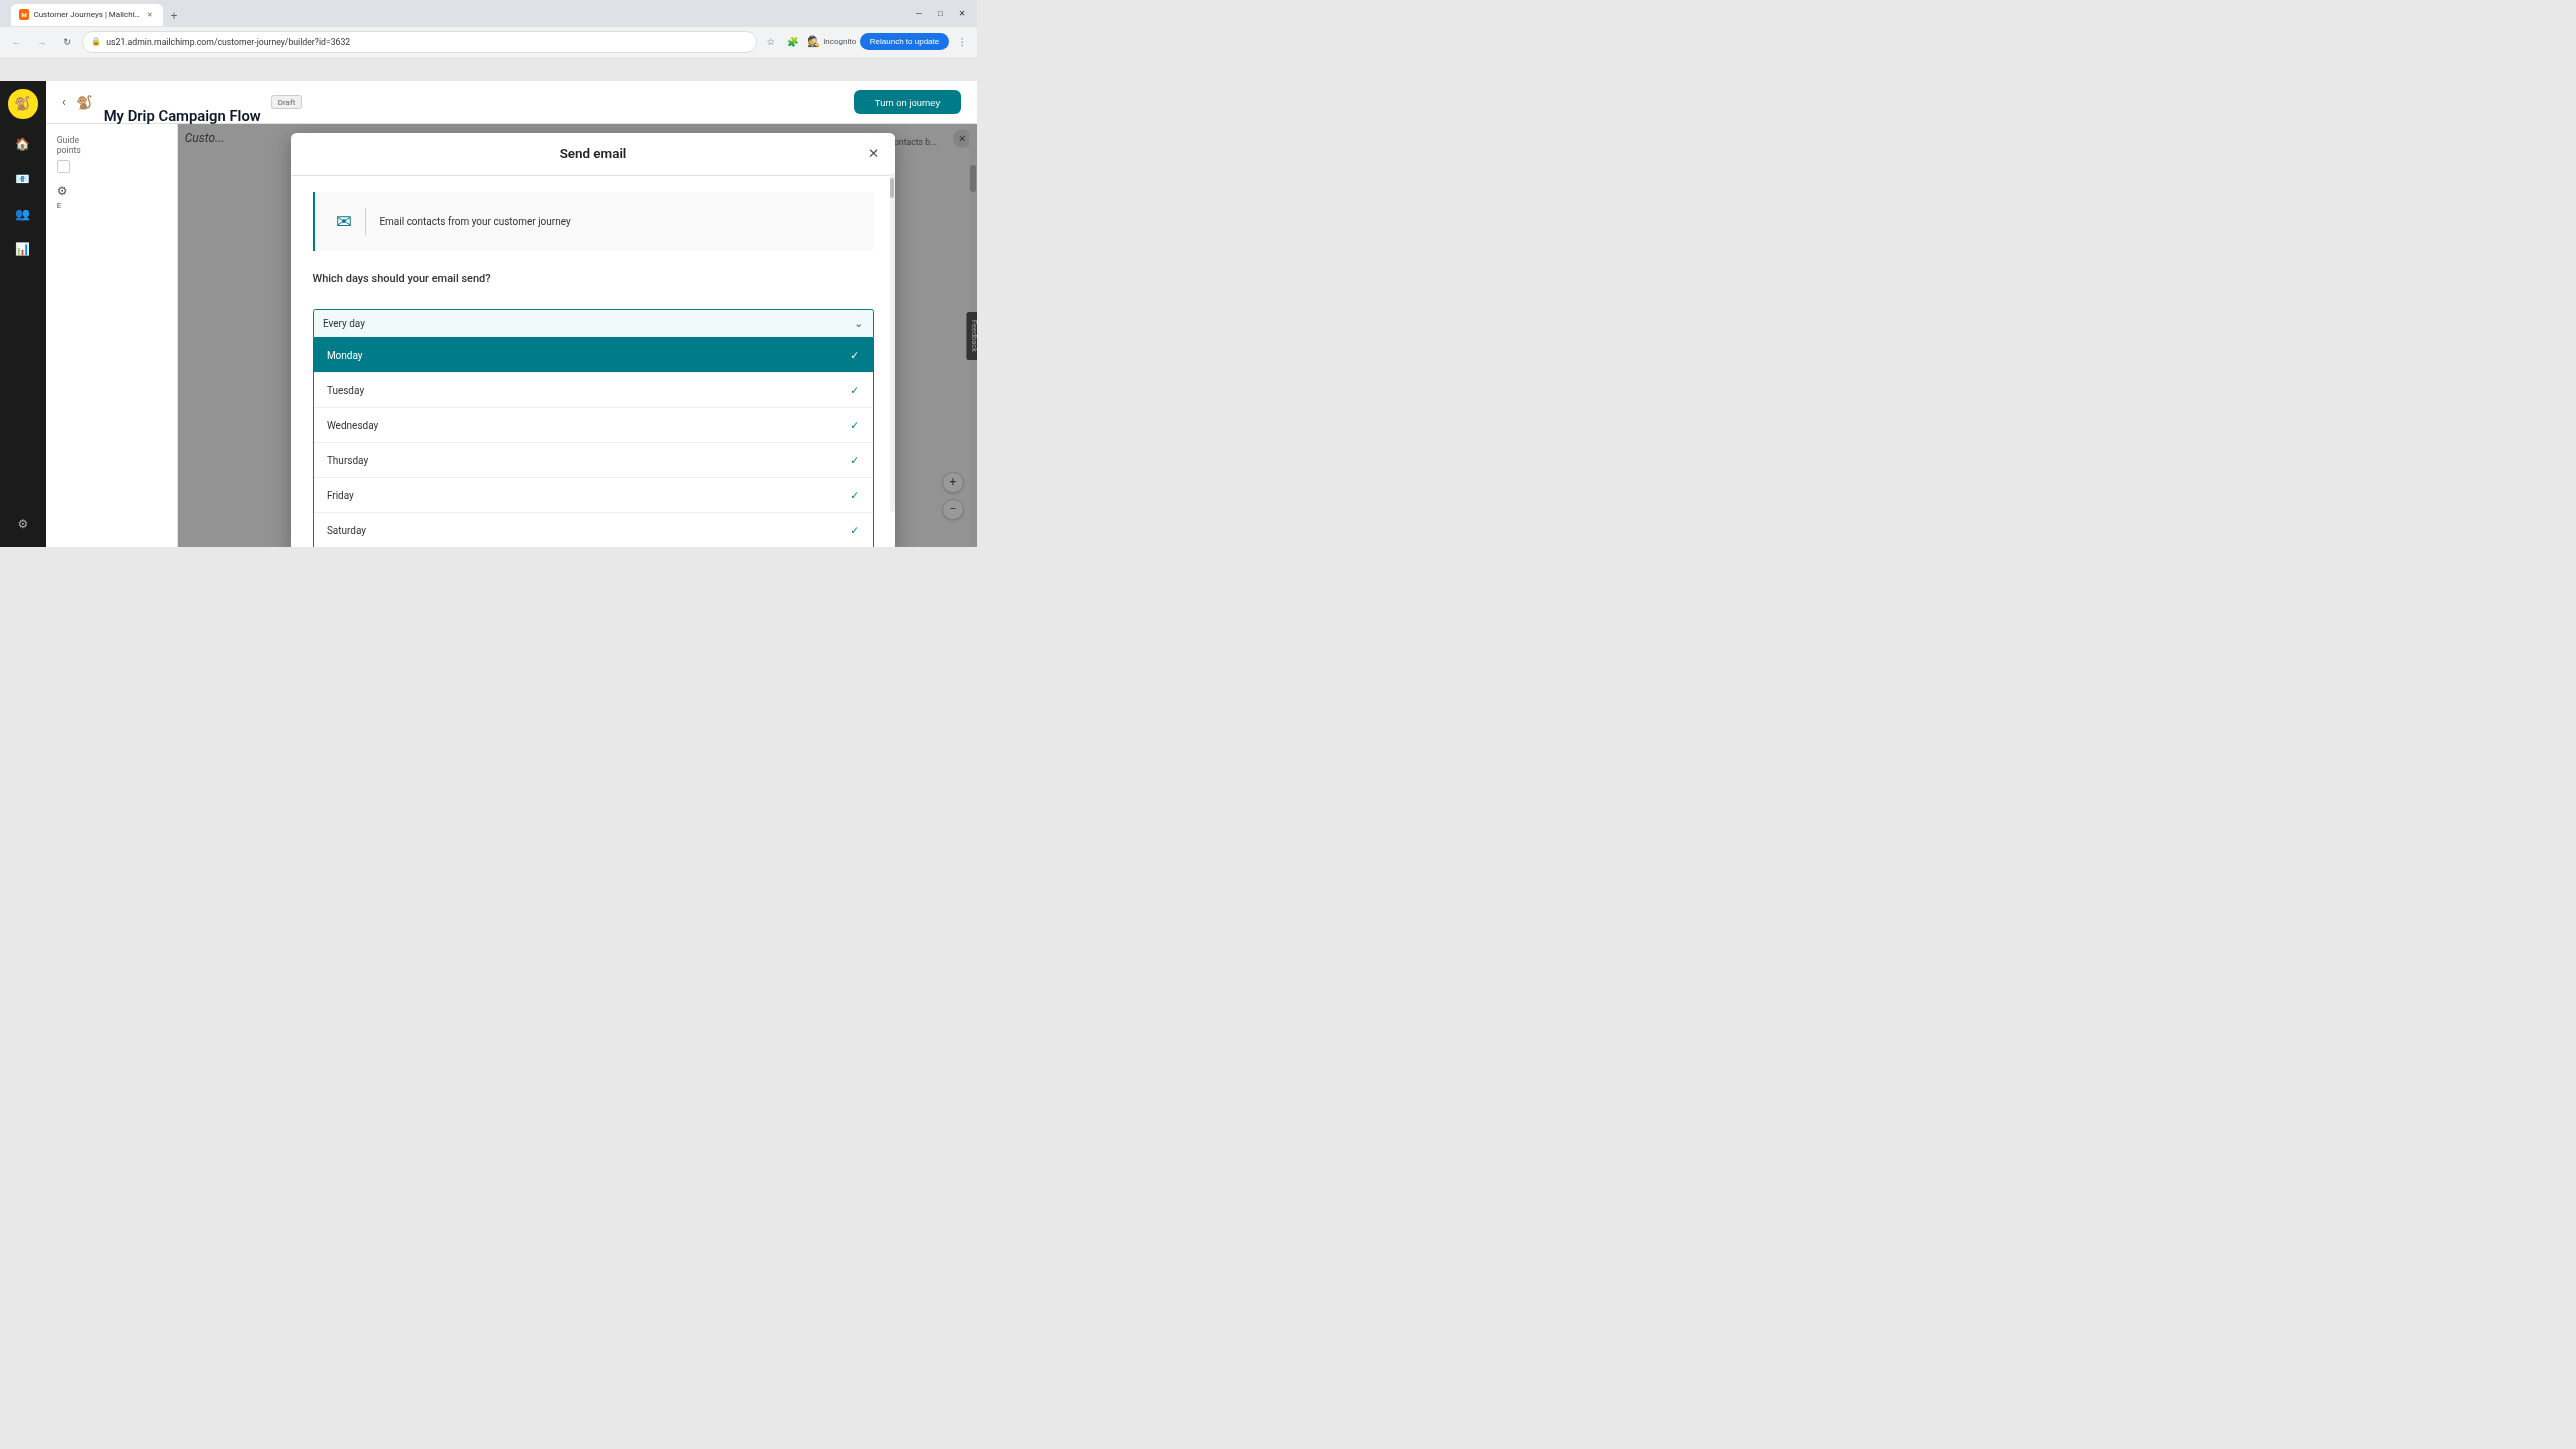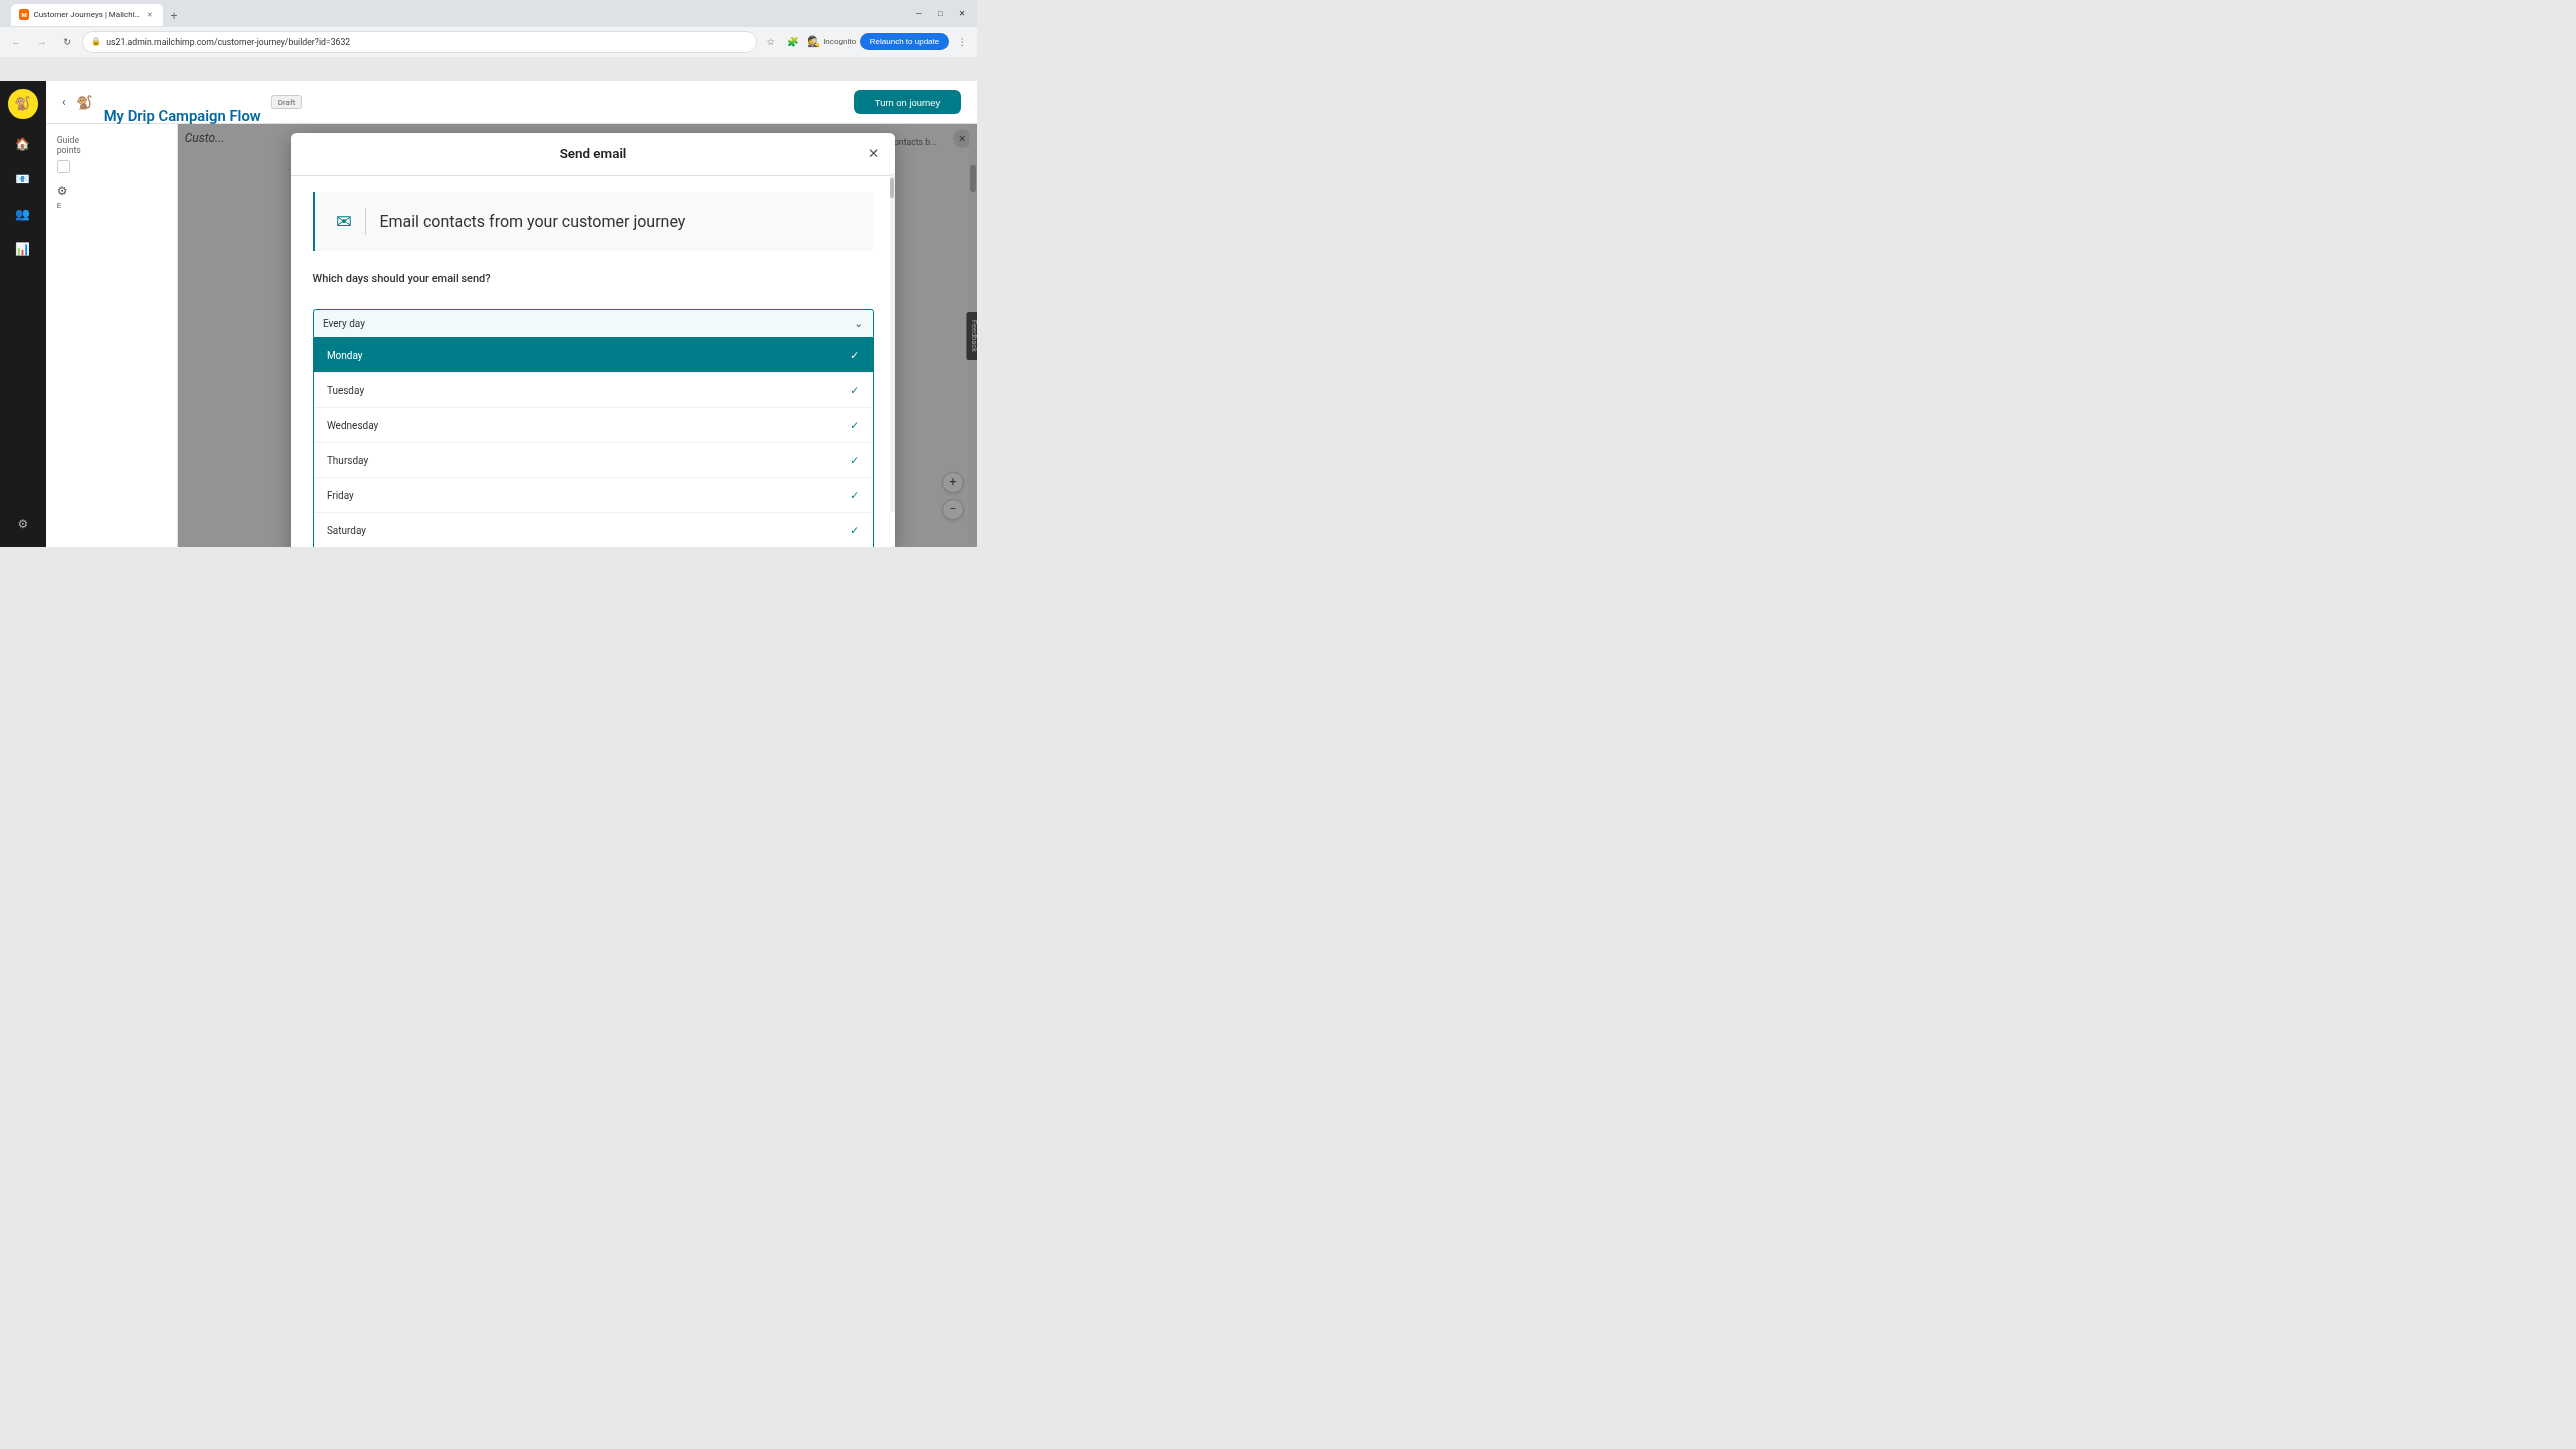--- a/index.html
+++ b/index.html
@@ -263,21 +263,21 @@
 
     .back-arrow {
       font-size: 12px;
       color: #555;
       cursor: pointer;
     }
 
     .campaign-title {
       font-size: 14.8px;
       font-weight: 600;
-      color: #0369a1;
+      color: #0f172a;
       margin-top: 28px;
     }
 
     .draft-badge {
       background: #f0f0f0;
       border: 0.7px solid #ccc;
       border-radius: 2.7px;
       padding: 1.3px 5.4px;
       font-size: 8px;
       color: #666;
@@ -506,21 +506,21 @@
       background: #f9f9f9;
       border-radius: 0 2.7px 2.7px 0;
     }
 
     .email-icon {
       font-size: 19px;
       color: #007c89;
     }
 
     .email-desc {
-      font-size: 16px;
+      font-size: 10px;
       color: #333;
     }
 
     
     .form-section {
       padding: 5.4px 21.5px 10.7px;
     }
 
     .form-label {
       font-size: 11px;

